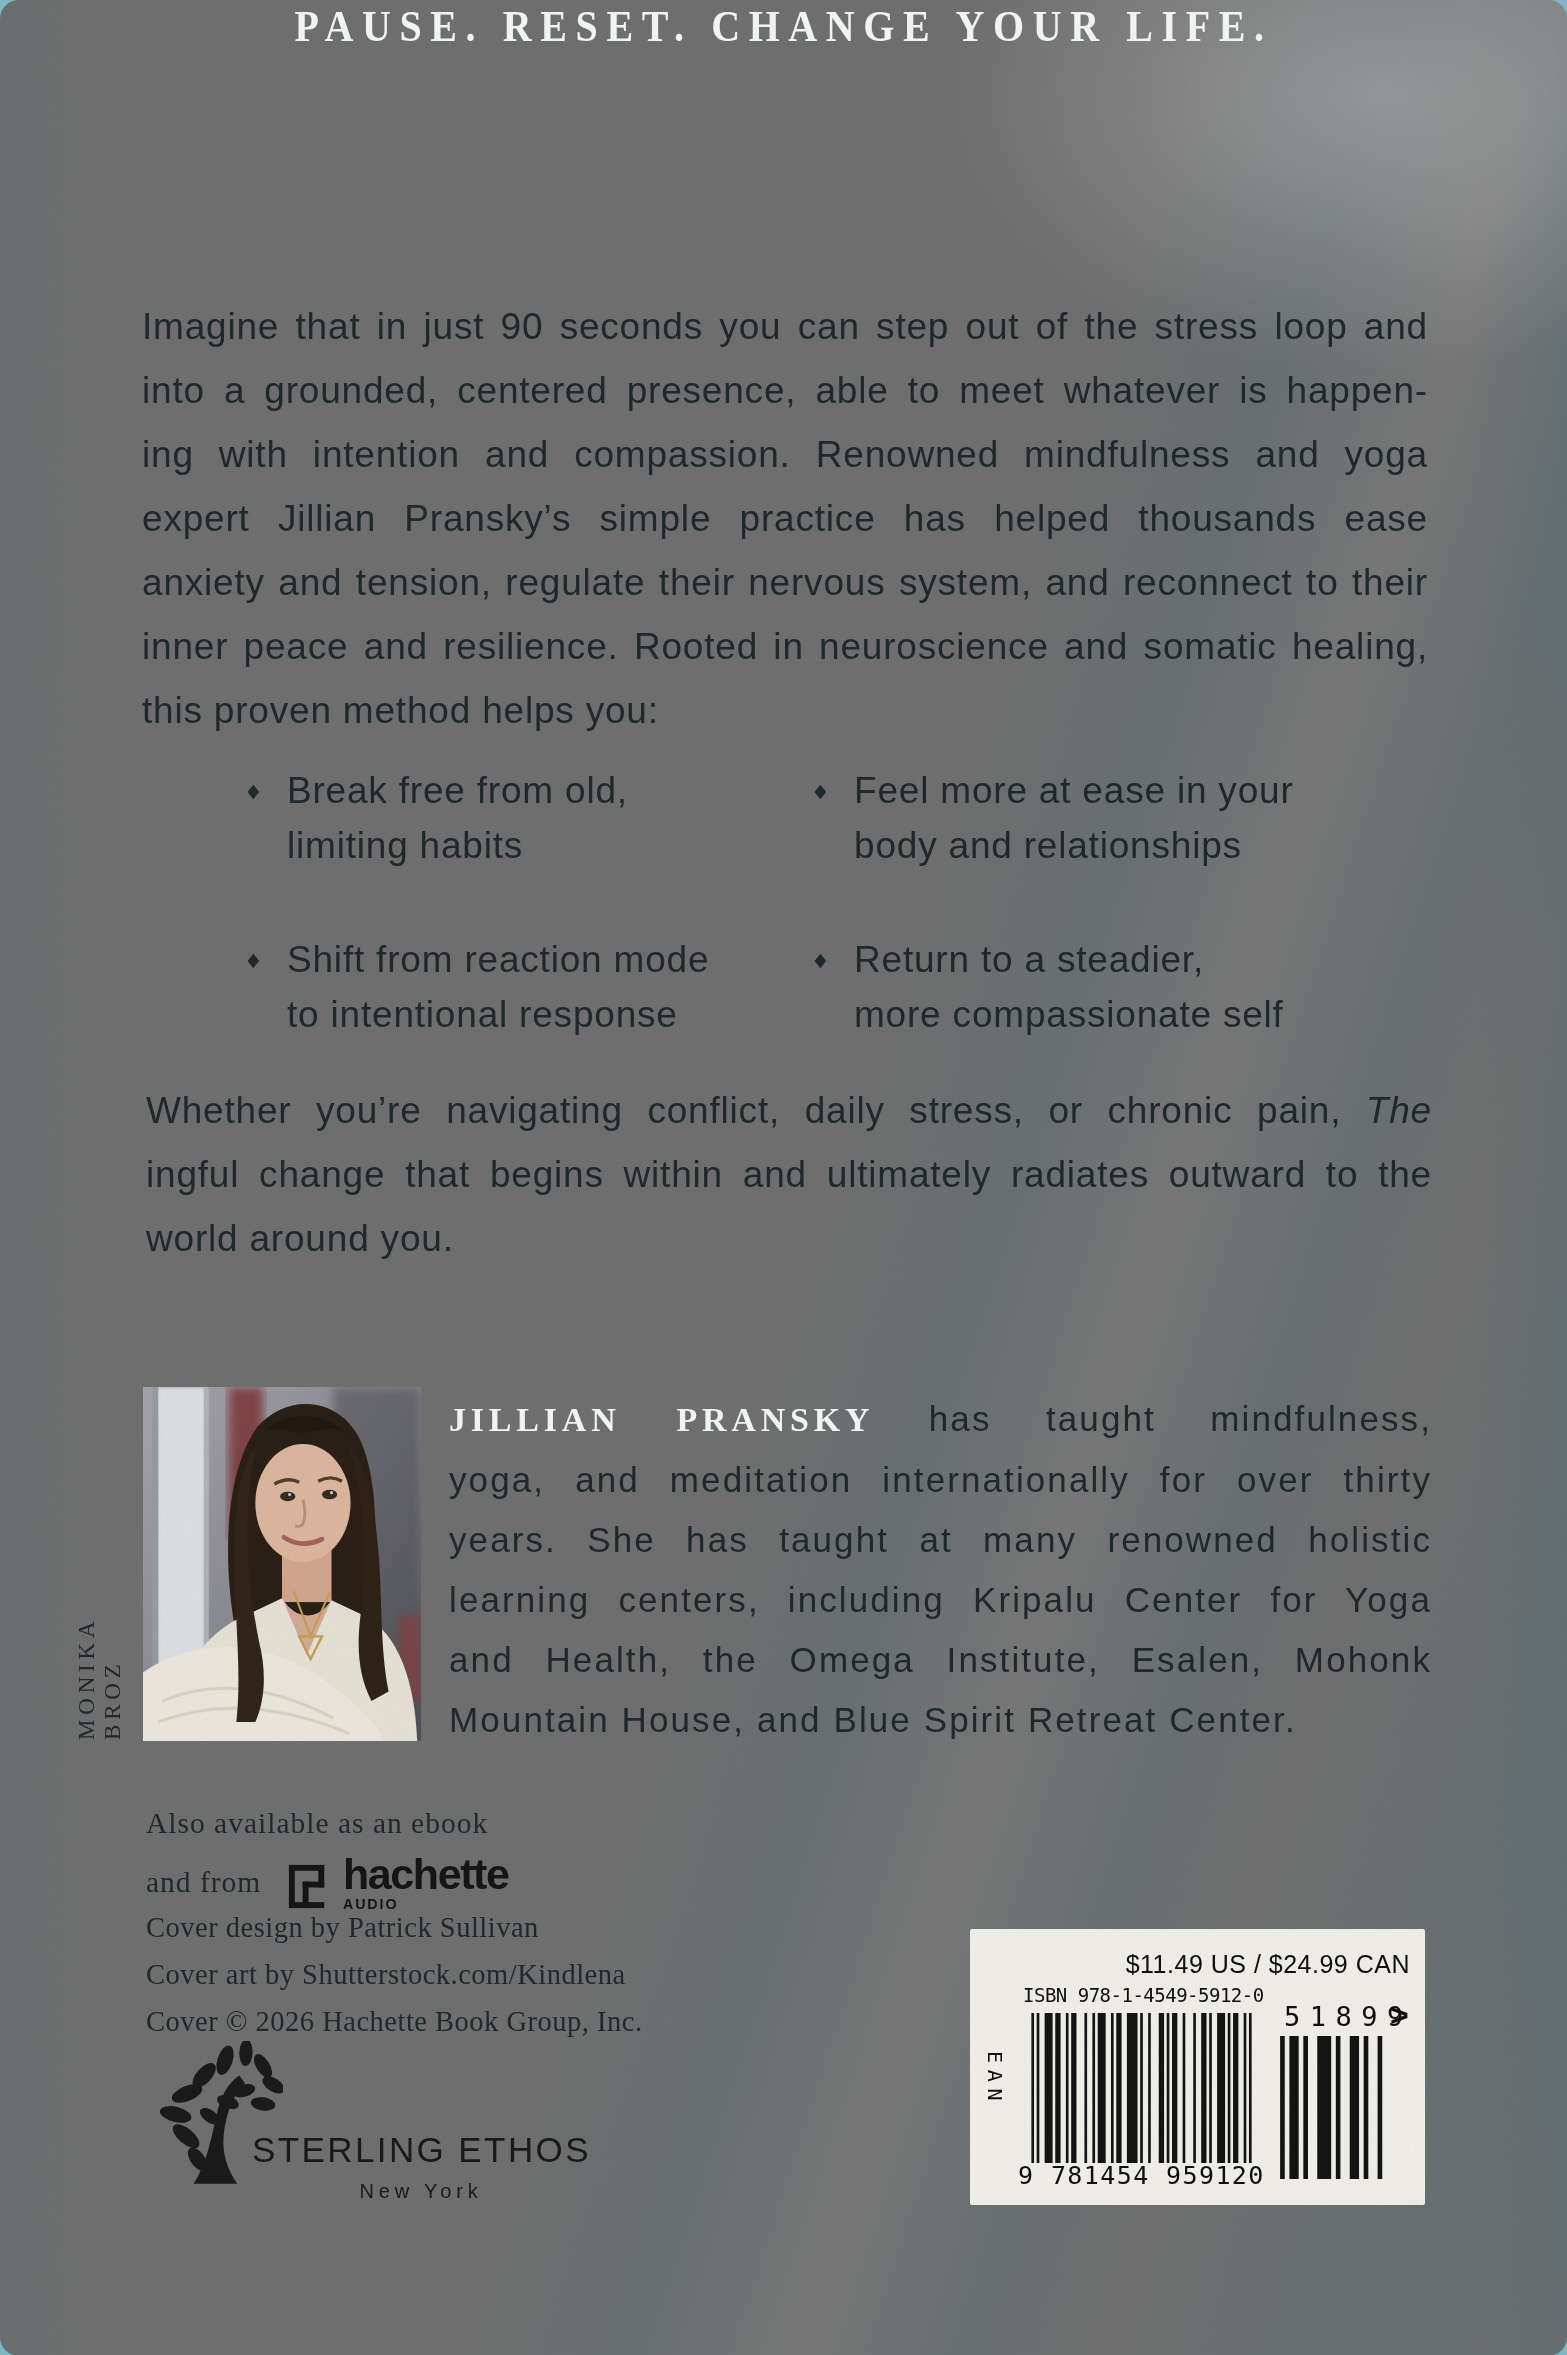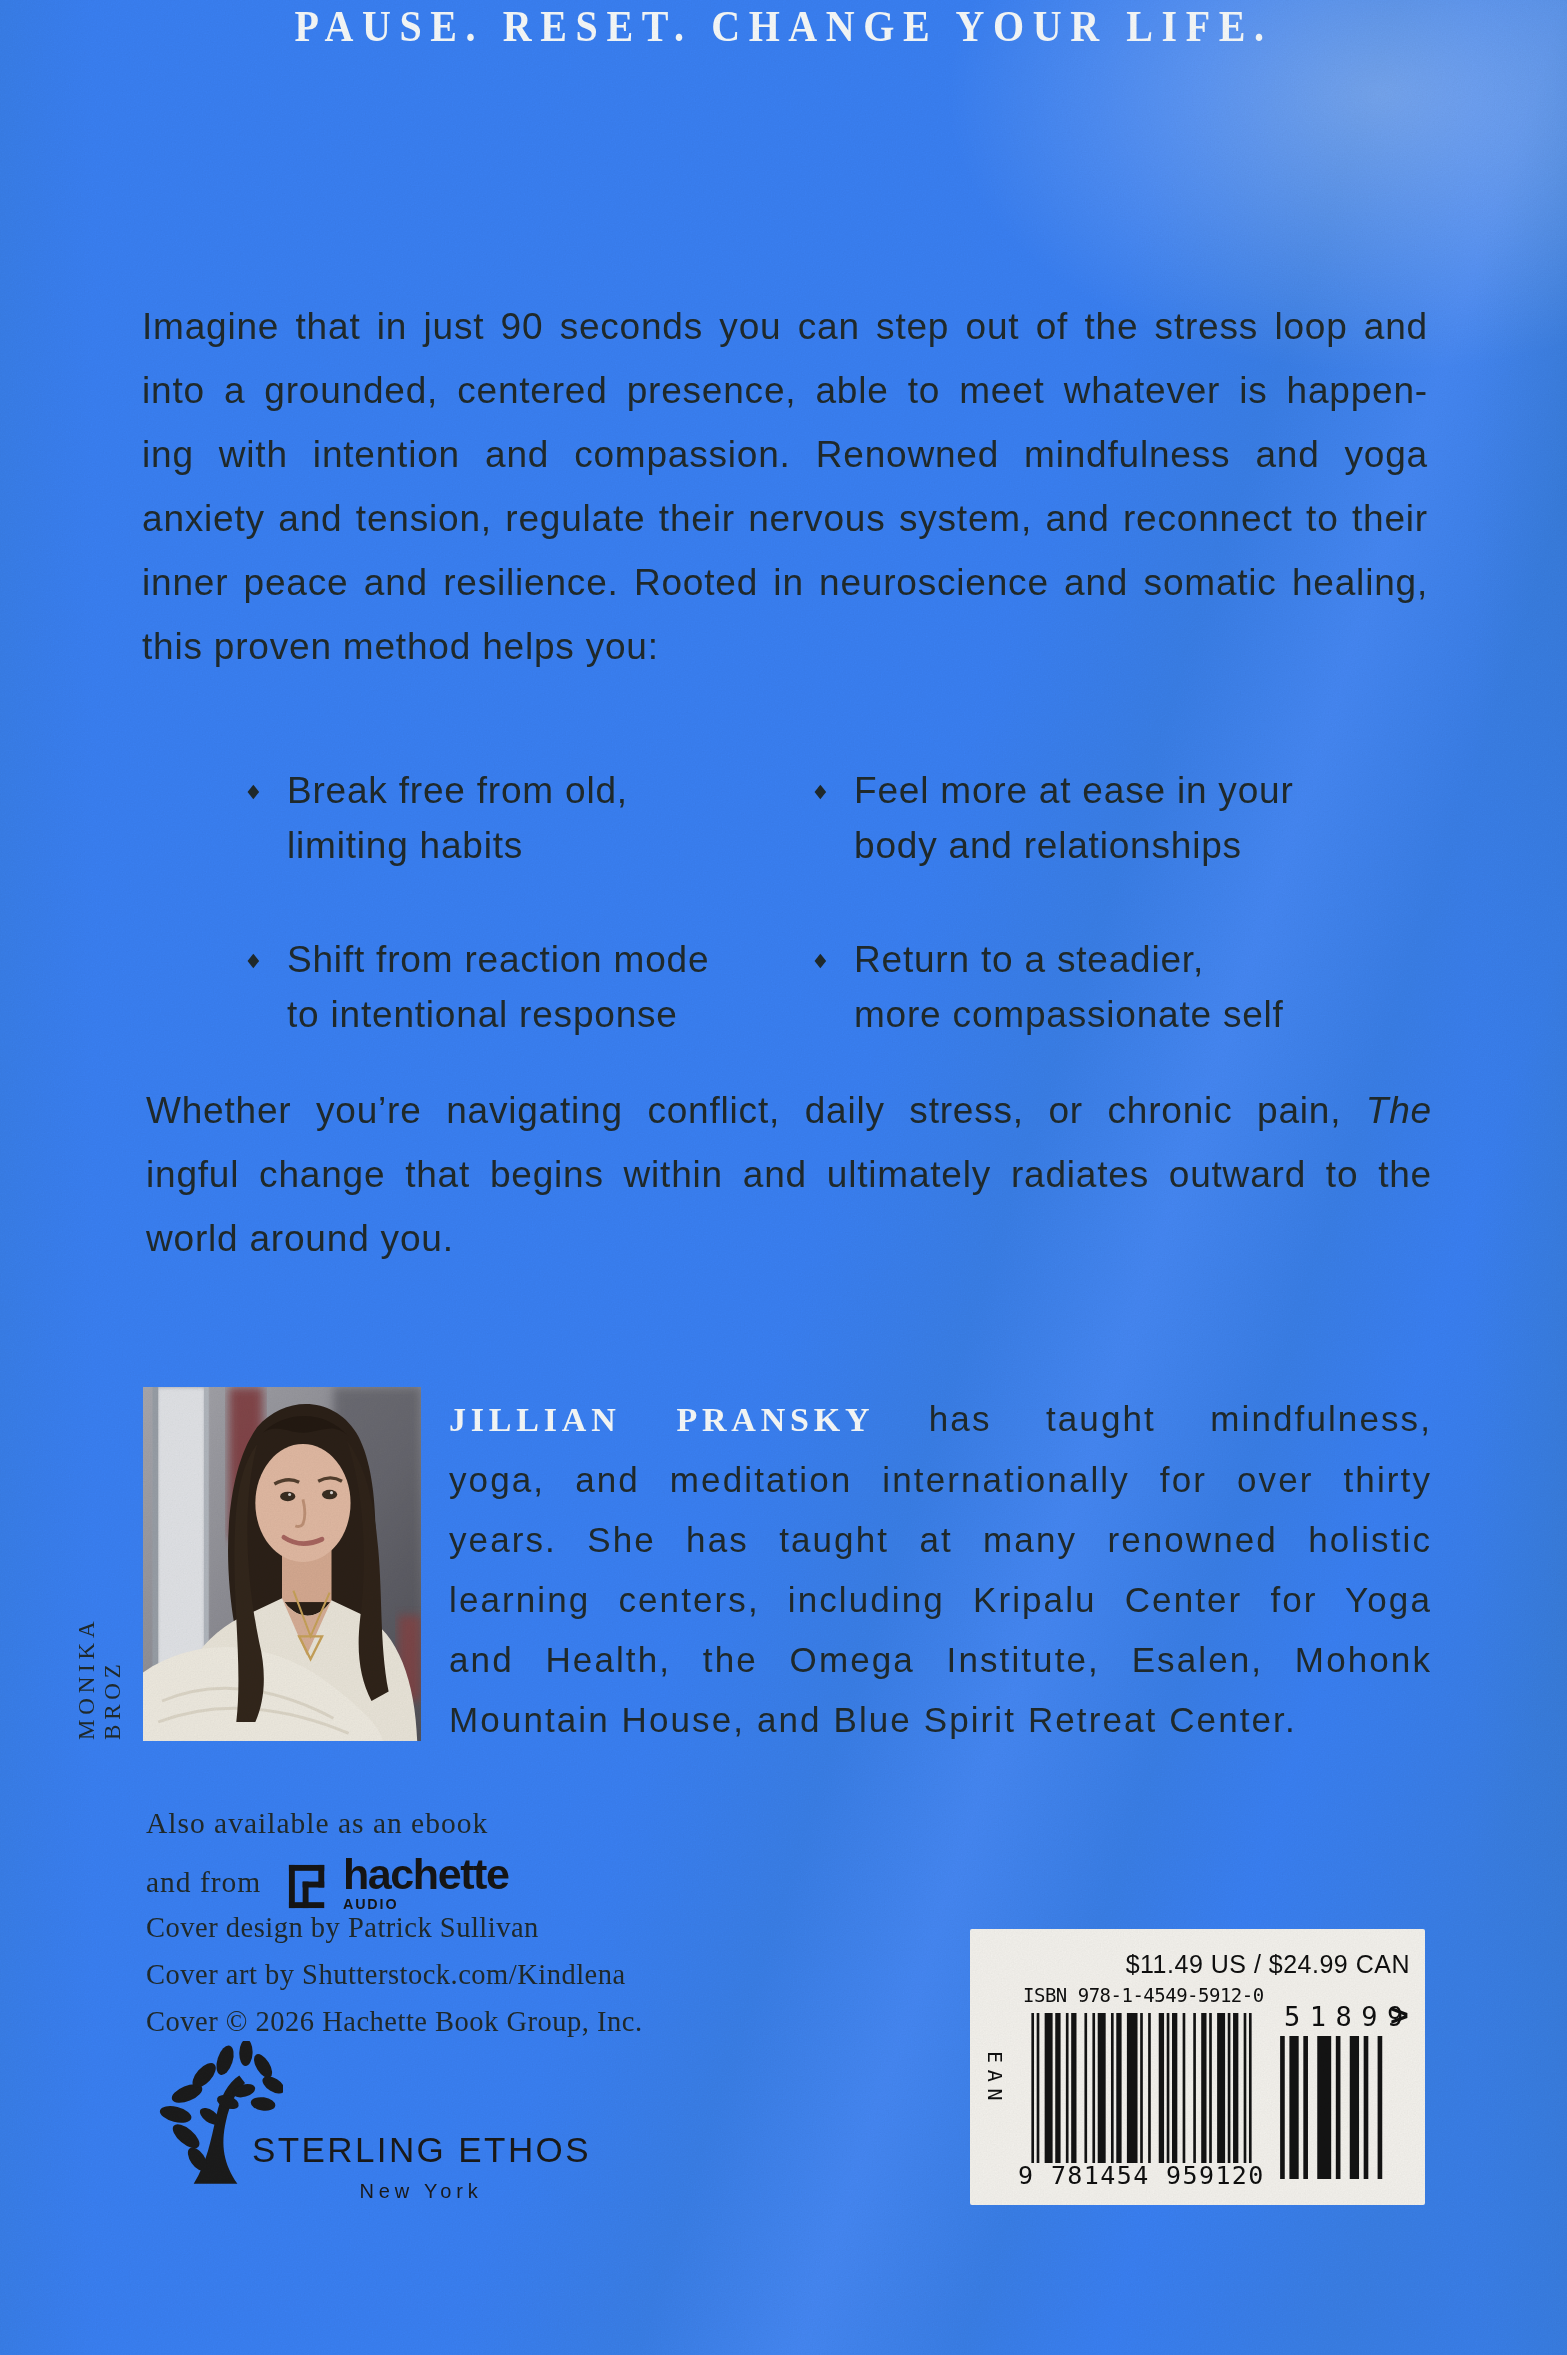--- a/index.html
+++ b/index.html
@@ -1,20 +1,21 @@
 <!DOCTYPE html>
 <html style="font-size:15px"><head>
 <meta charset="utf-8">
 <style>
   html,body{margin:0;padding:0;background:#7fb6c2;}
   .page{
     position:relative; width:1567px; height:2356px; overflow:hidden;
-    background:#3b82f6;
+    background:#737373;
     font-family:"Liberation Sans", sans-serif;
     color:#212b2d;
+    border-radius:19px;
   }
   
   .page::before{
     content:""; position:absolute; inset:0; z-index:1; pointer-events:none;
     background:
       radial-gradient(ellipse 666px 428px at 88% 4%, rgba(255,255,255,0.30), rgba(255,255,255,0) 65%),
       linear-gradient(108deg, rgba(255,255,255,0) 52%, rgba(58,116,134,0.10) 60%, rgba(255,255,255,0.06) 67%, rgba(58,116,134,0.10) 74%, rgba(255,255,255,0) 80%, rgba(58,116,134,0.12) 90%, rgba(58,116,134,0.05) 100%),
       linear-gradient(90deg, rgba(47,104,120,0.08) 0%, rgba(255,255,255,0) 6%, rgba(255,255,255,0) 94%, rgba(47,104,120,0.10) 100%);
   }
   .grain{position:absolute; inset:0; z-index:40; pointer-events:none; opacity:.05;}
@@ -100,20 +101,21 @@
 <body>
 
 <div class="page">
 
   <div class="layer tagline">PAUSE. RESET. CHANGE YOUR LIFE.</div>
 
   <div class="layer para intro">
       <div class="pline just">Imagine that in just 90 seconds you can step out of the stress loop and</div>
       <div class="pline just">into a grounded, centered presence, able to meet whatever is happen-</div>
       <div class="pline just">ing with intention and compassion. Renowned mindfulness and yoga</div>
+      <div class="pline just">expert Jillian Pransky’s simple practice has helped thousands ease</div>
       <div class="pline just">anxiety and tension, regulate their nervous system, and reconnect to their</div>
       <div class="pline just">inner peace and resilience. Rooted in neuroscience and somatic healing,</div>
       <div class="pline">this proven method helps you:</div>
     </div>
 
   <div class="layer bullet-col bullet-col-1">
     <div class="bullet-item">
       <span class="diamond">◆</span>
       <div class="bullet-text">
           <div class="pline">Break free from old,</div>

